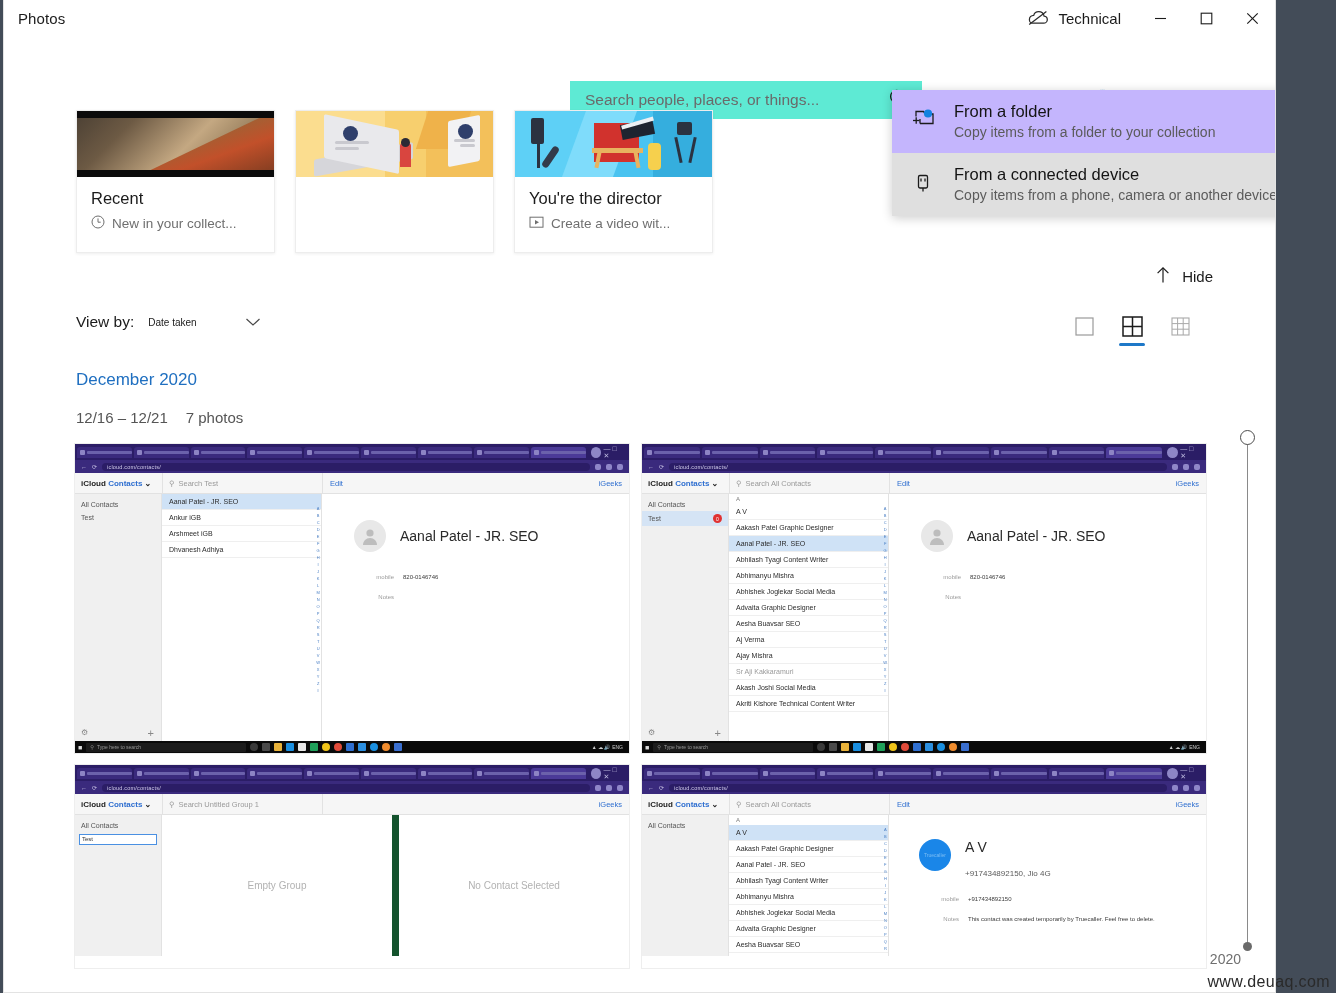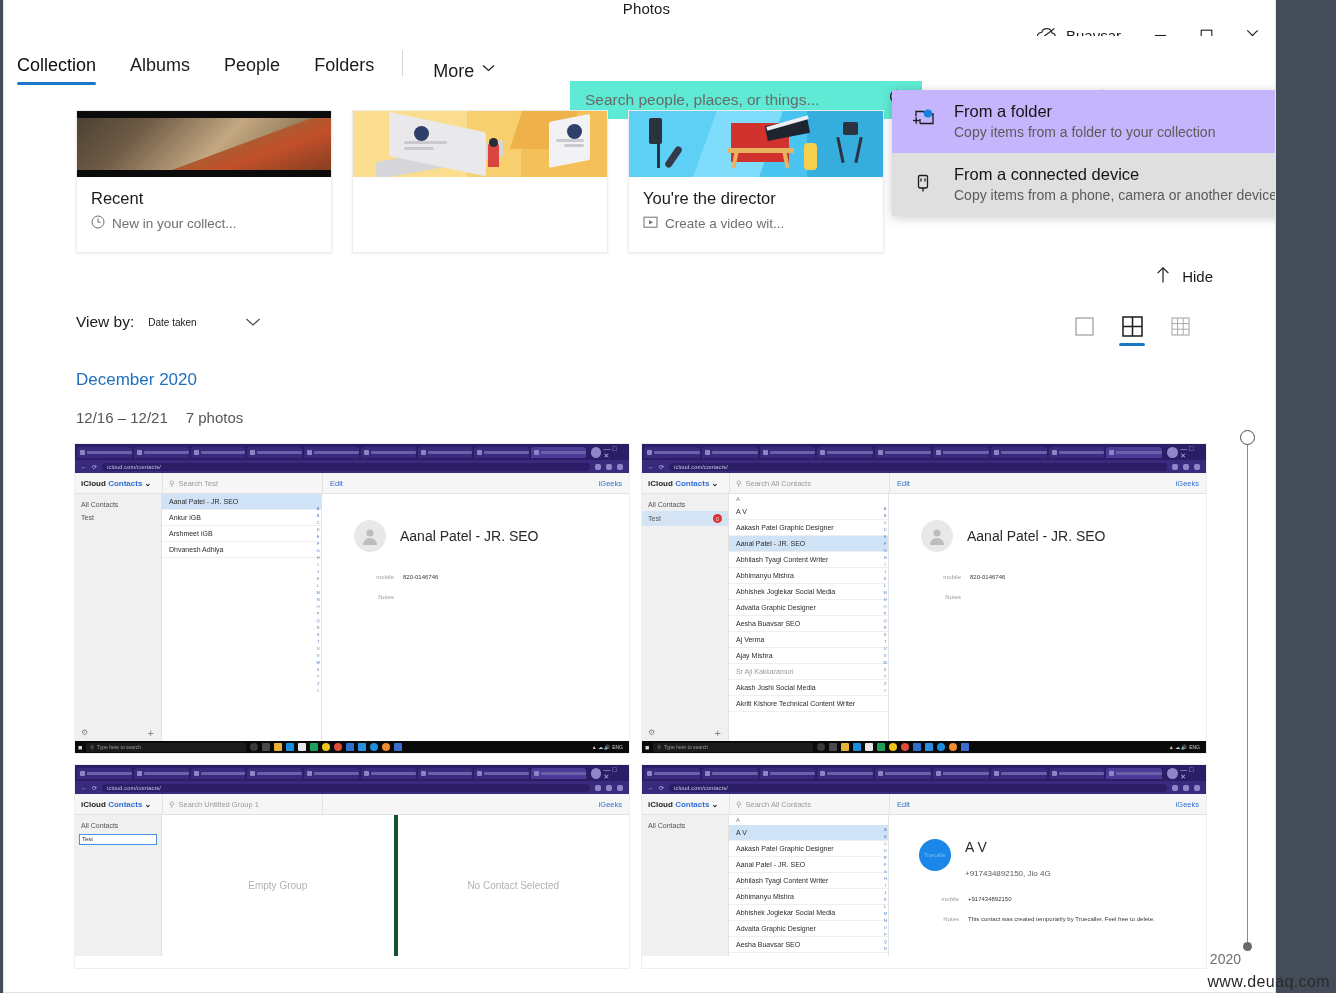--- a/index.html
+++ b/index.html
@@ -18,21 +18,21 @@
     background: #ffffff;
     border: 1px solid #e3e3e3;
     border-top: none;
     overflow: hidden;
   }
 
   
   .titlebar {
     position: relative; height: 36px; width: 100%;
     background: #ffffff;
-    display: flex; align-items: center; flex-direction: column;
+    display: flex; align-items: center;
   }
   .app-title {
     font-size: 15px; color: #1b1b1b; margin-left: 14px; letter-spacing: .1px;
   }
   .tb-right { margin-left: auto; display: flex; align-items: center; height: 36px; }
   .onedrive {
     display: flex; align-items: center; gap: 9px;
     font-size: 15px; color: #1b1b1b; padding: 0 16px 0 6px;
     height: 36px;
   }
@@ -104,21 +104,21 @@
   }
   .menu-item.hover { background: #dfdfdf; }
   .mi-texts { display: flex; flex-direction: column; gap: 2px; }
   .mi-title { font-size: 16.5px; color: #141414; line-height: 1.25; }
   .mi-sub { font-size: 14px; color: #5b5b5b; line-height: 1.25; }
   .mi-icon { margin-top: 6px; line-height: 0; position: relative; }
 
   
   .cards { position: absolute; left: 72px; top: 110px; display: flex; gap: 20px; }
   .card {
-    width: 256px; height: 143px; background: #fff;
+    width: 199px; height: 143px; background: #fff;
     border: 1px solid #ededed; box-shadow: 0 1px 3px rgba(0,0,0,.07);
     overflow: hidden; display: flex; flex-direction: column;
   }
   .card-img { height: 66px; width: 100%; position: relative; overflow: hidden; }
   .card-body { padding: 12px 14px 0 14px; }
   .card-title { font-size: 16.5px; color: #1b1b1b; margin-bottom: 7px; }
   .card-sub { display: flex; align-items: center; gap: 7px; font-size: 13.5px; color: #6f6f6f; }
 
   
   .art-recent { background:#111; }
@@ -282,21 +282,21 @@
   <div class="titlebar">
     <div class="app-title">Photos</div>
     <div class="tb-right">
       <div class="onedrive">
         <span>
           <svg width="22" height="16" viewBox="0 0 22 16">
             <path d="M5.5 13.2h11.1c2.1 0 3.7-1.6 3.7-3.5 0-1.8-1.4-3.3-3.2-3.5C16.6 3.6 14.4 1.6 11.7 1.6 9.3 1.6 7.3 3.2 6.7 5.3 4.3 5.4 2.4 7.2 2.4 9.4c0 2.1 1.4 3.8 3.1 3.8z" fill="none" stroke="#2b2b2b" stroke-width="1.25"></path>
             <line x1="2.2" y1="14.4" x2="19.4" y2="1.4" stroke="#2b2b2b" stroke-width="1.25"></line>
           </svg>
         </span>
-        <span>Buavsar</span>
+        <span>Technical</span>
       </div>
       <div class="wbtn">
         <svg width="13" height="13" viewBox="0 0 13 13">
             <line x1="1" y1="6.5" x2="12" y2="6.5" stroke="#1b1b1b" stroke-width="1.1"></line>
           </svg>
       </div>
       <div class="wbtn">
         <svg width="13" height="13" viewBox="0 0 13 13">
             <rect x="1.2" y="1.2" width="10.6" height="10.6" fill="none" stroke="#1b1b1b" stroke-width="1.1"></rect>
           </svg>
@@ -304,35 +304,20 @@
       <div class="wbtn">
         <svg width="13" height="13" viewBox="0 0 13 13">
             <line x1="1.3" y1="1.3" x2="11.7" y2="11.7" stroke="#1b1b1b" stroke-width="1.15"></line>
             <line x1="11.7" y1="1.3" x2="1.3" y2="11.7" stroke="#1b1b1b" stroke-width="1.15"></line>
           </svg>
       </div>
     </div>
   </div>
 
   <div class="cmdbar">
-    <div class="tabs">
-      <div class="tab active">Collection</div>
-      <div class="tab">Albums</div>
-      <div class="tab">People</div>
-      <div class="tab">Folders</div>
-      <div class="tab-sep"></div>
-      <div class="more-tab">
-        <span>More</span>
-        <span class="chev">
-          <svg width="13" height="8" viewBox="0 0 13 8">
-              <polyline points="1,1.5 6.5,6.5 12,1.5" fill="none" stroke="#1b1b1b" stroke-width="1.2"></polyline>
-            </svg>
-        </span>
-      </div>
-    </div>
 
     <div class="searchbox">
       <span class="ph">Search people, places, or things...</span>
       <span>
         <svg width="21" height="21" viewBox="0 0 21 21">
           <circle cx="8.7" cy="8.4" r="6.1" fill="none" stroke="#1b1b1b" stroke-width="1.3"></circle>
           <line x1="13.2" y1="12.9" x2="19.3" y2="19.4" stroke="#1b1b1b" stroke-width="1.3"></line>
         </svg>
       </span>
     </div>
@@ -871,21 +856,21 @@
               <span>iGeeks</span>
             </div>
         </div>
         <div class="mb-body">
           <div class="mb-side">
             <div class="it">All Contacts</div>
             <div class="inp">
               <span style="font-size:6px;color:#333;padding-left:2px;">Test</span>
             </div>
           </div>
-          <div class="mb-empty" style="width:160px;border-right:4px solid #14532d;">Empty Group</div>
+          <div class="mb-empty" style="width:160px;border-right:7px solid #14532d;">Empty Group</div>
           <div class="mb-empty">No Contact Selected</div>
         </div>
       </div>
     </div>
 
     <div class="thumb short">
       <div class="mb">
         <div class="mb-tabs">
           <div class="mb-tab">
               <span class="d"></span>

